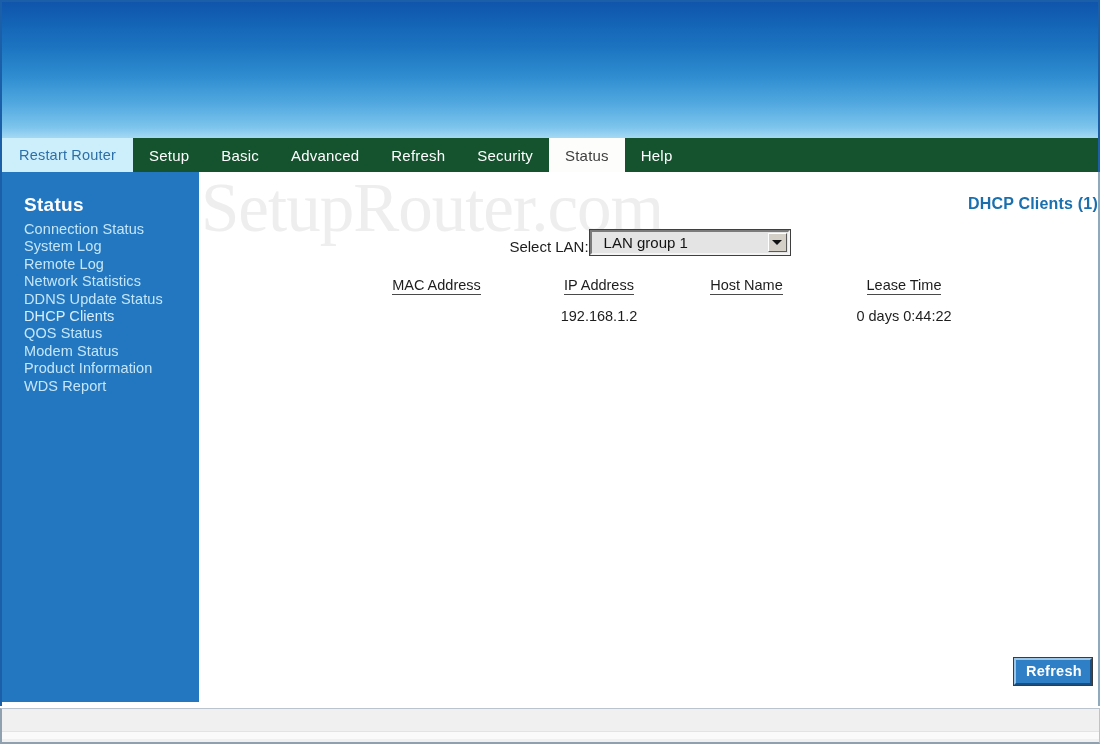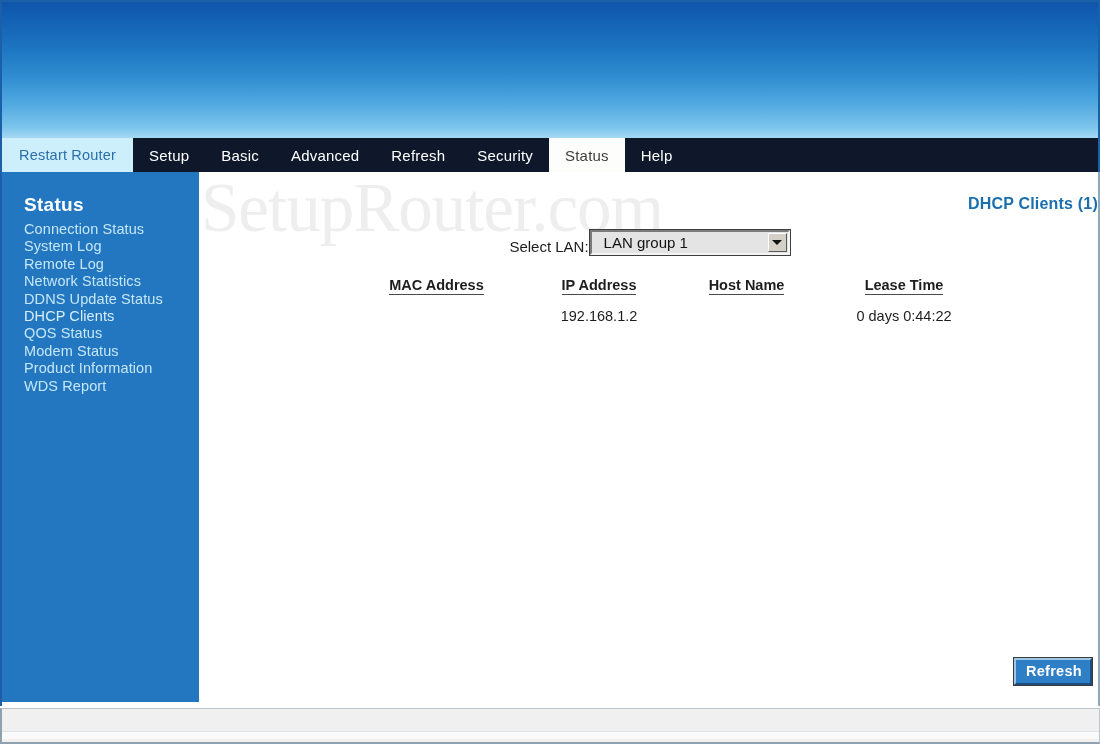--- a/index.html
+++ b/index.html
@@ -60,21 +60,21 @@
   .nav-left {
     display: flex;
     align-items: center;
     background: #cdeefb;
     height: 100%;
     box-sizing: border-box;
   }
   .nav-right {
     display: flex;
     align-items: center;
-    background: #0f172a;
+    background: #14532d;
     height: 100%;
     flex: 1 1 auto;
   }
   .nav-item-left {
     font-size: 14.5px;
     color: #2d6fa8;
     padding: 0 17px;
     white-space: nowrap;
     display: flex;
     align-items: center;
@@ -238,21 +238,21 @@
 
   
   .client-table {
     position: absolute;
     top: 105px;
     left: 148px;
     width: 640px;
     border-collapse: collapse;
   }
   .client-table th {
-    font-weight: bold;
+    font-weight: normal;
     font-size: 14.5px;
     color: #1d1d1d;
     padding: 0 0 6px 0;
     text-align: center;
     white-space: nowrap;
   }
   .th-inner {
     display: inline-block;
     border-bottom: 1px solid #4a4a4a;
     padding-bottom: 1px;

